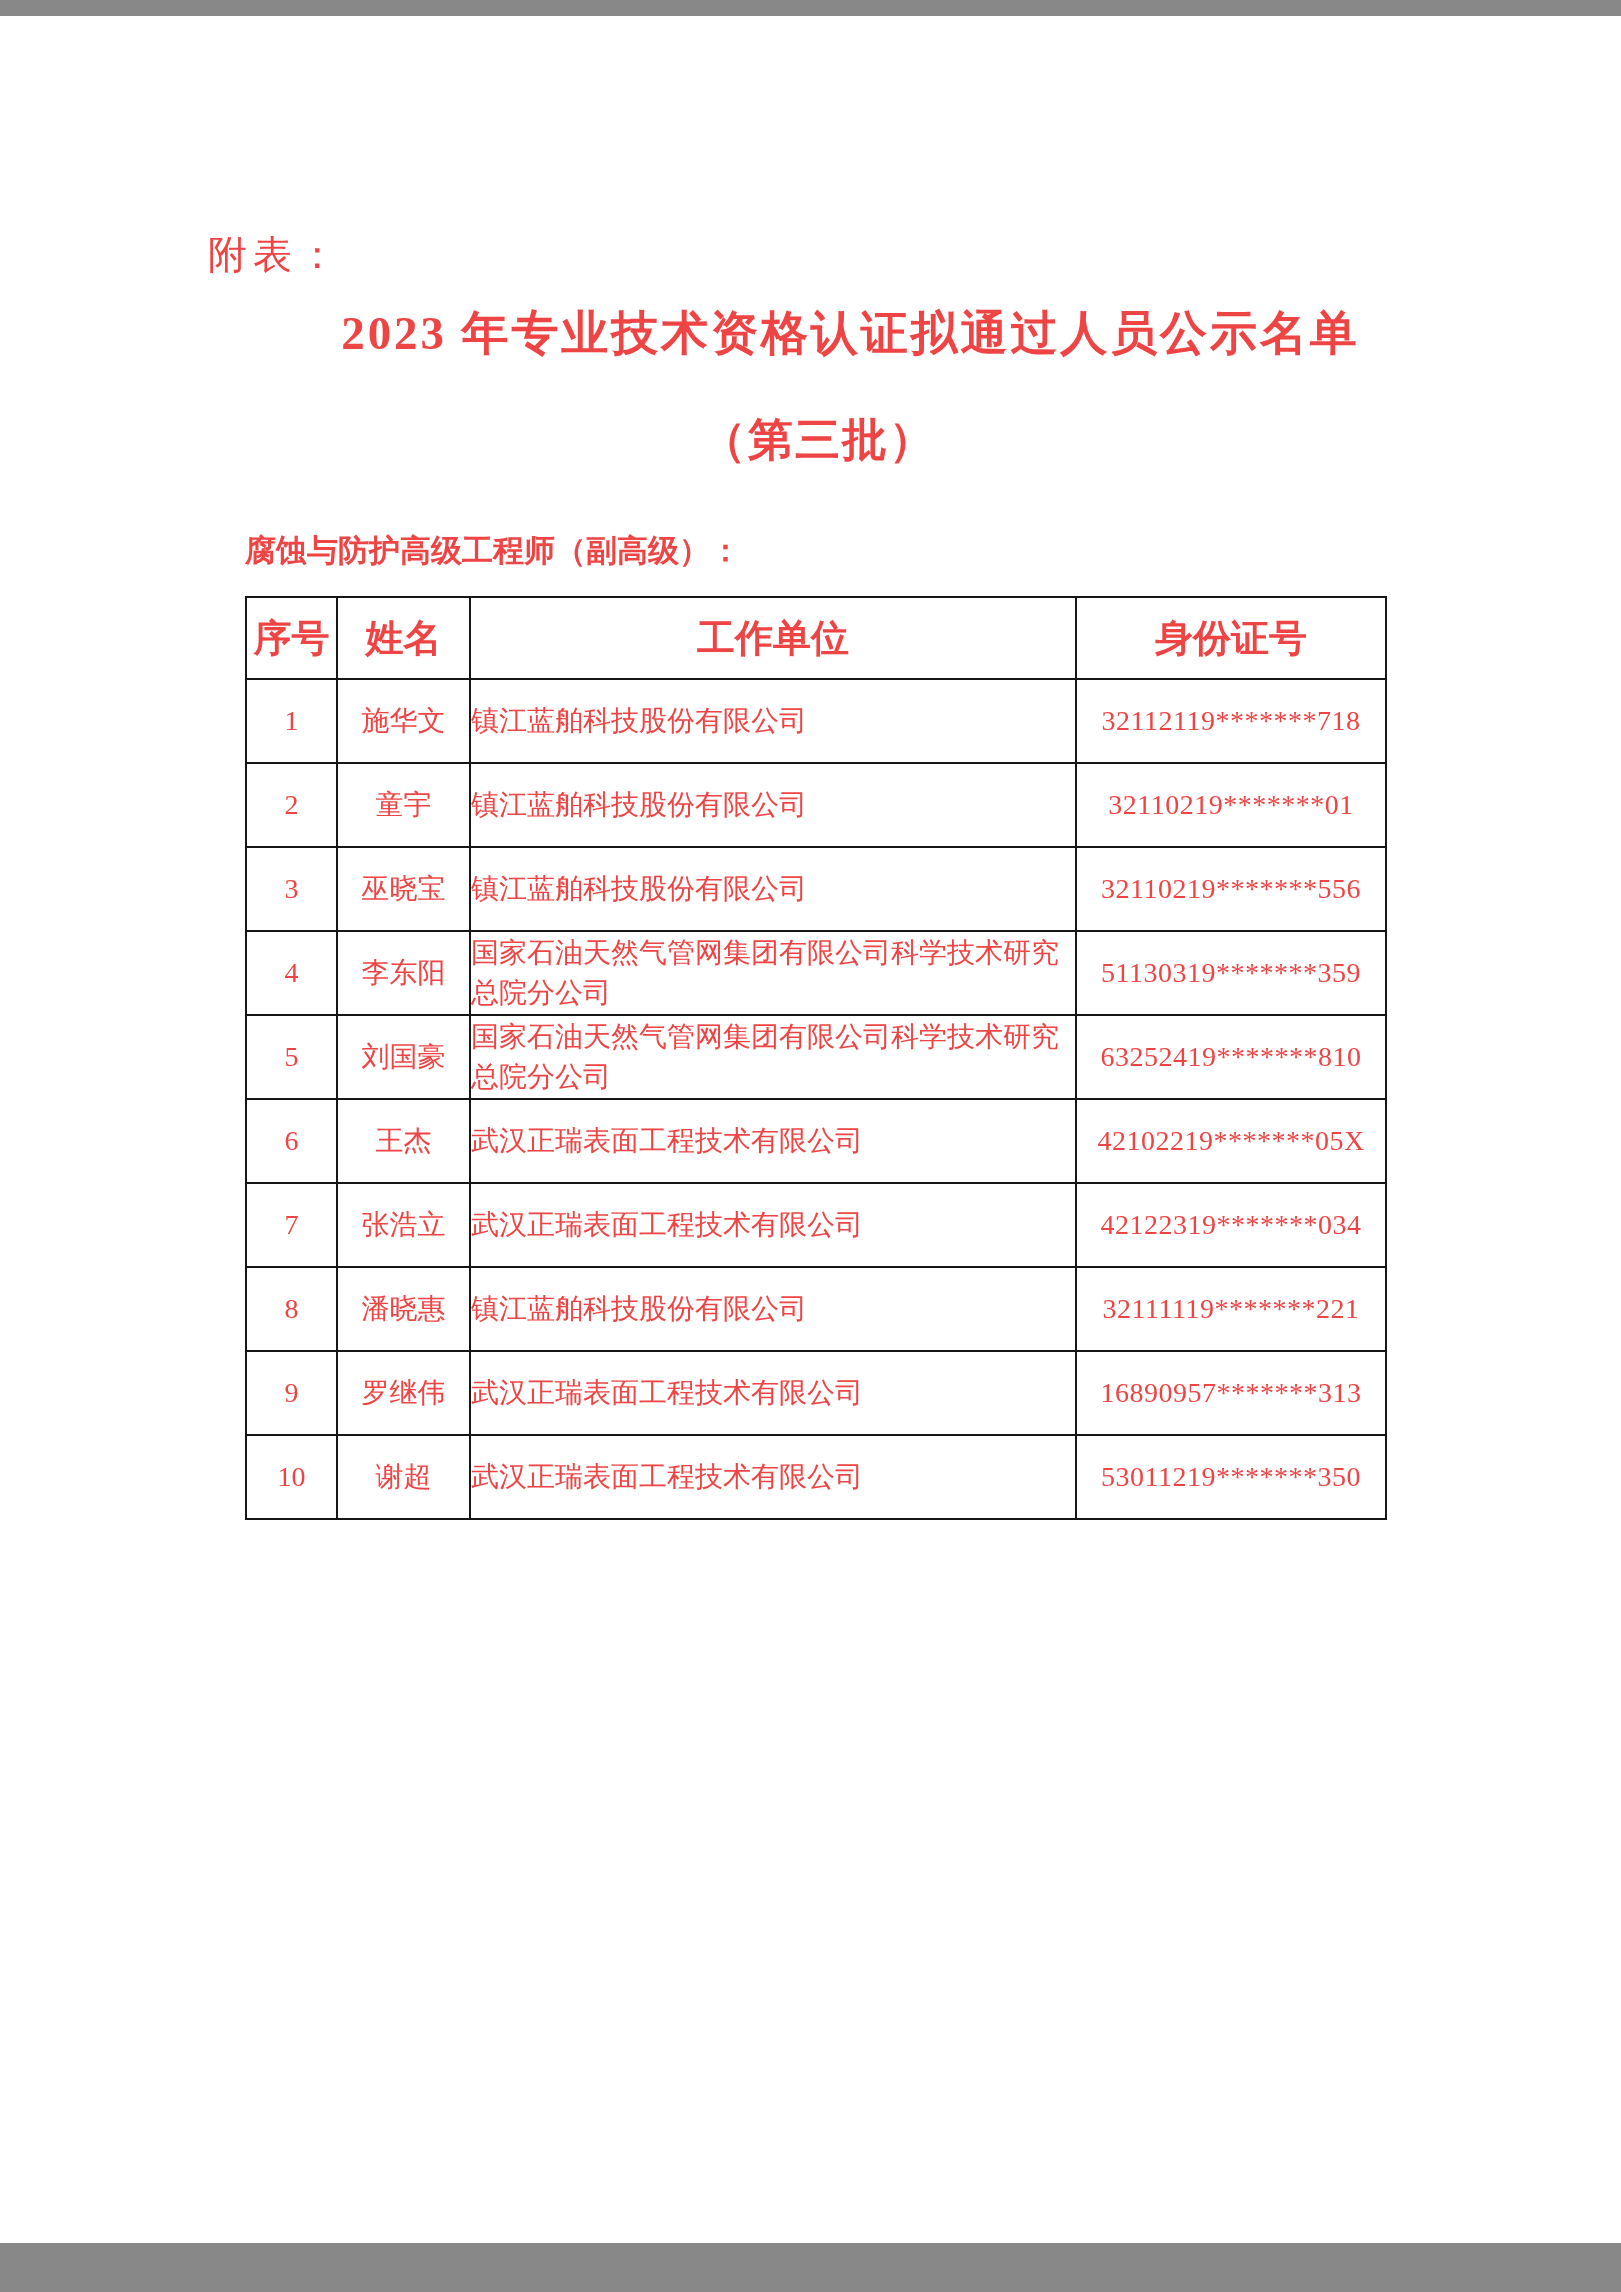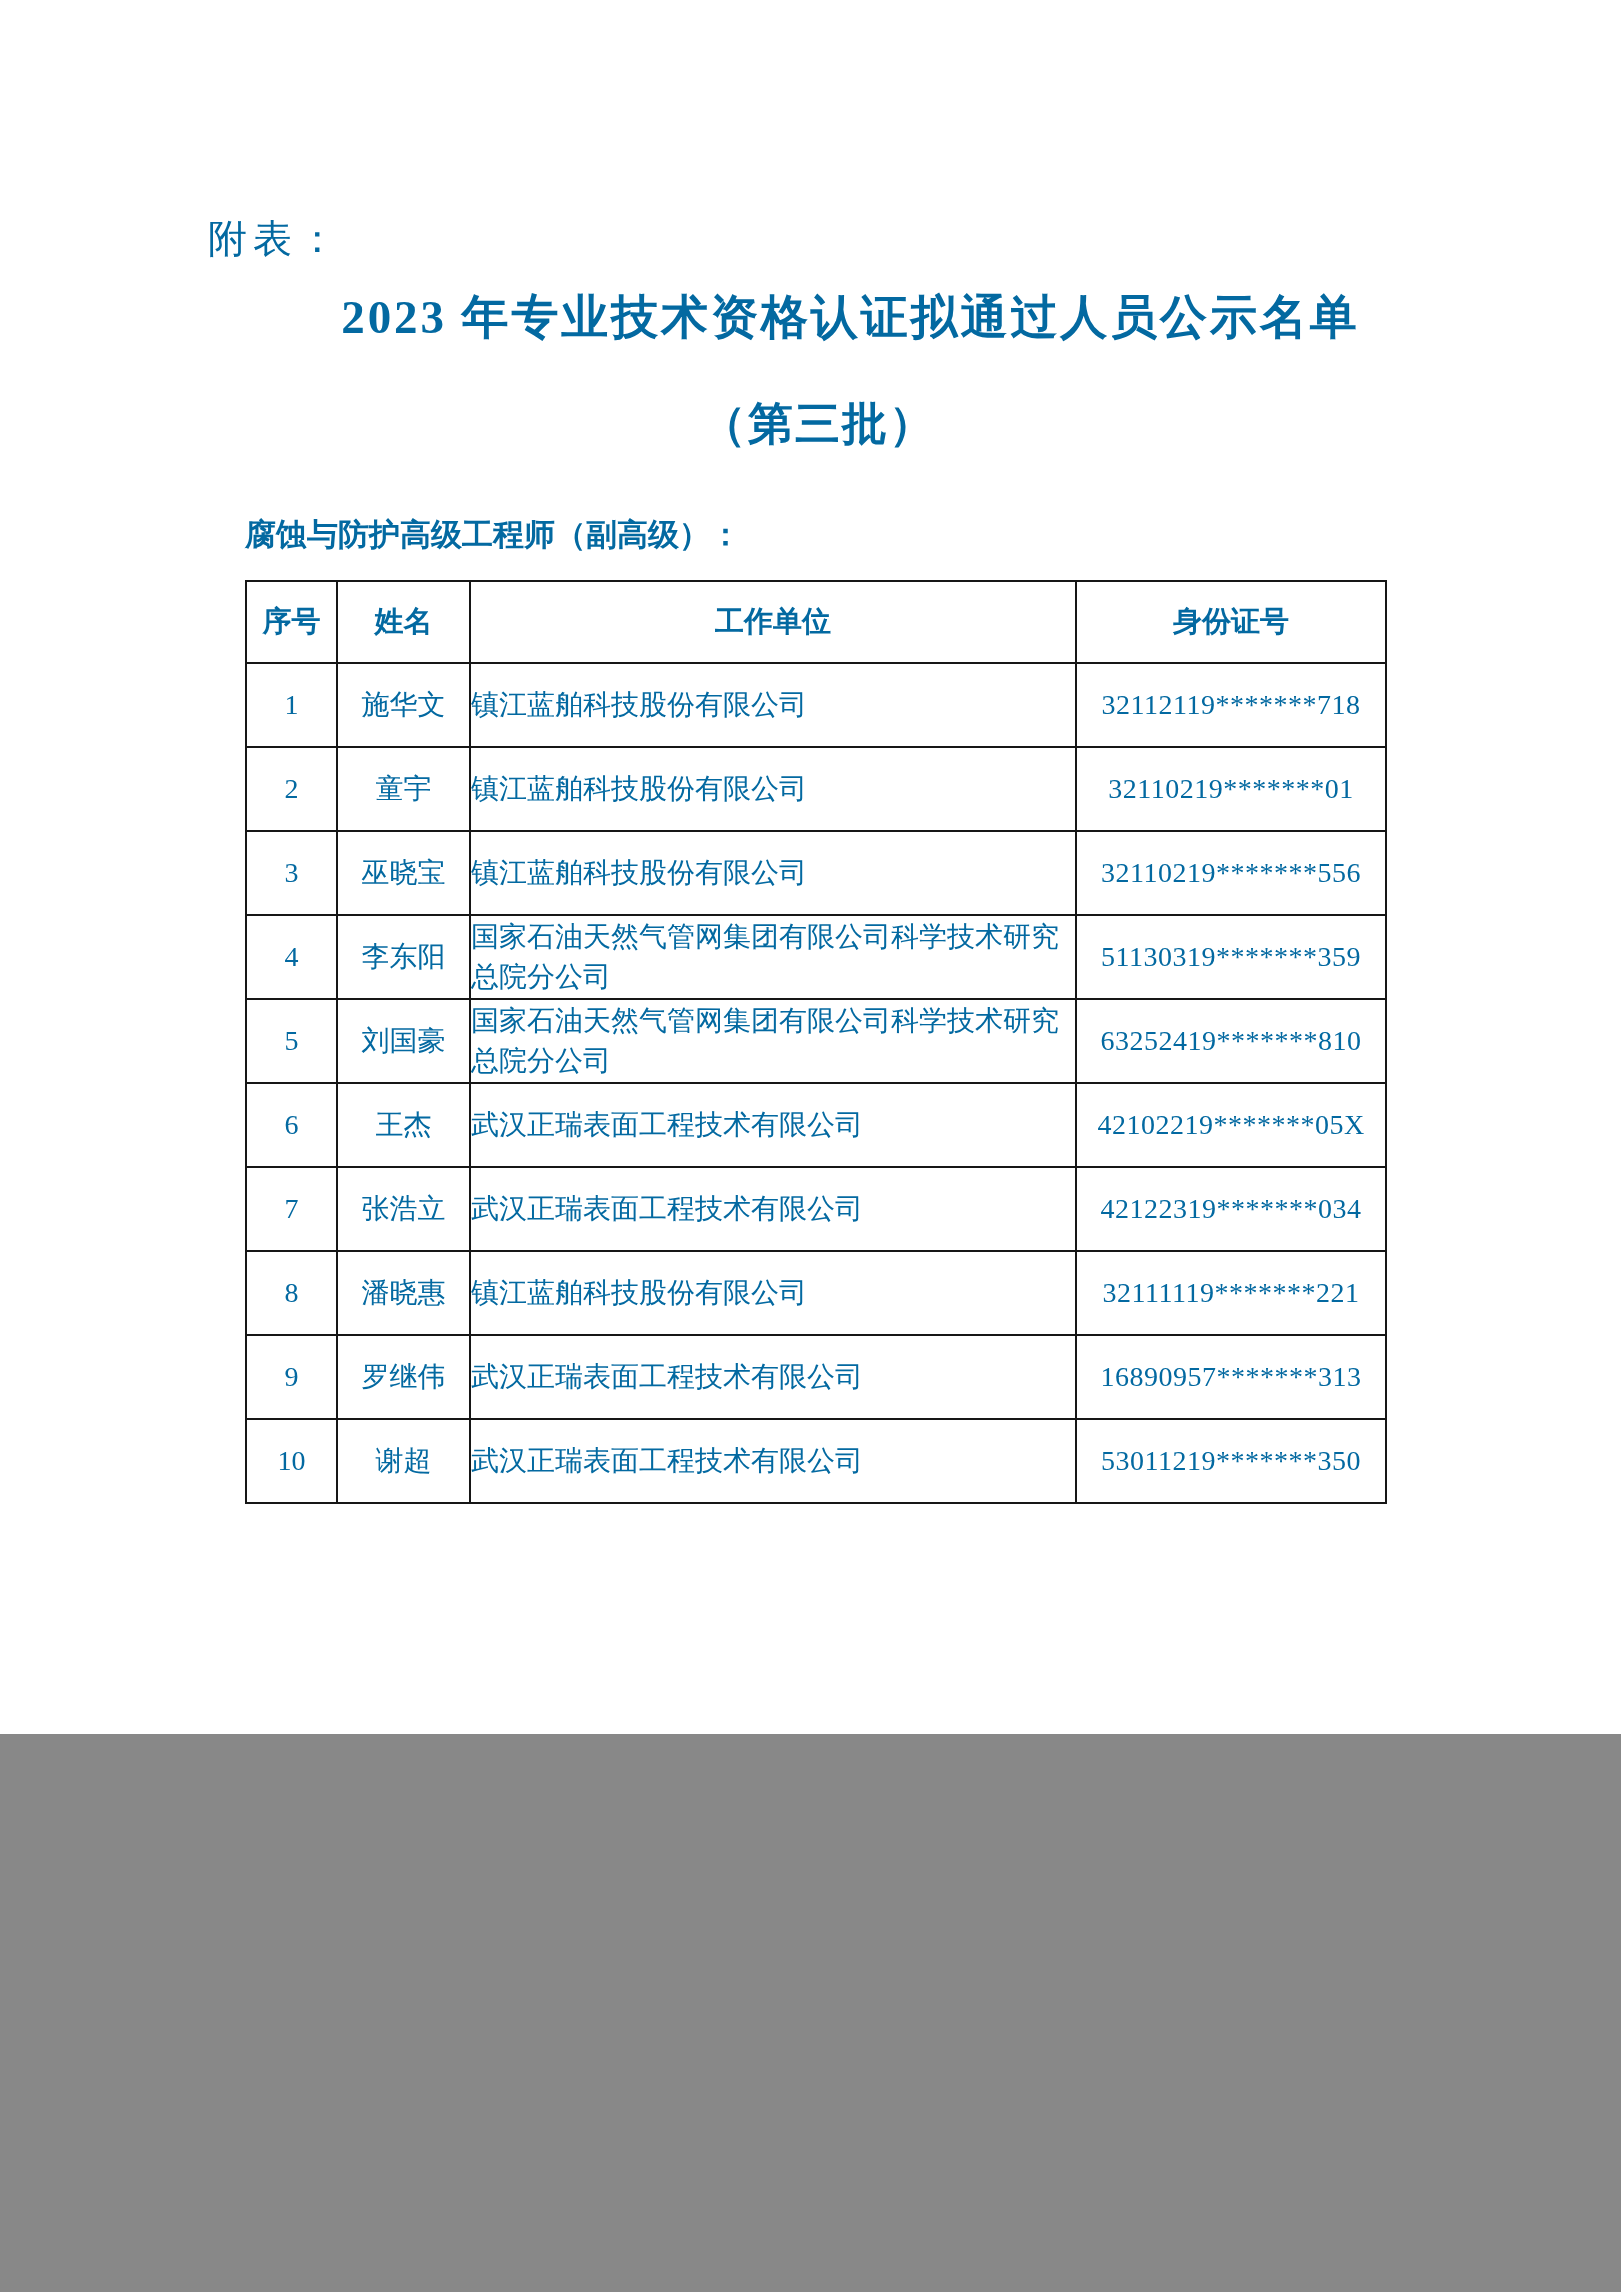--- a/index.html
+++ b/index.html
@@ -3,24 +3,24 @@
 <meta charset="utf-8">
 <style>
   html, body {
     margin: 0;
     padding: 0;
     background: #888;
   }
   .page {
     position: relative;
     width: 1621px;
-    height: 1734px;
-    margin: 0 auto;
+    height: 2227px;
+    margin: 16px auto;
     background: #ffffff;
-    color: #0369a1;
+    color: #ef4444;
     font-family: "Liberation Serif", "DejaVu Serif", serif;
     overflow: hidden;
   }
   .appendix-label {
     position: absolute;
     left: 208px;
     top: 212px;
     font-size: 39px;
     letter-spacing: 5.9px;
   }
@@ -69,21 +69,21 @@
     border: 2px solid #161616;
     padding: 0;
     overflow: hidden;
   }
   table.personnel col.c-seq  { width: 91px;  }
   table.personnel col.c-name { width: 133px; }
   table.personnel col.c-emp  { width: 606px; }
   table.personnel col.c-id   { width: 310px; }
   table.personnel th {
     height: 80px;
-    font-size: 29px;
+    font-size: 38px;
     font-weight: bold;
     text-align: center;
     vertical-align: middle;
   }
   table.personnel td {
     height: 82px;
     font-size: 28px;
     vertical-align: middle;
   }
   td.cell-seq, td.cell-name, td.cell-id {

